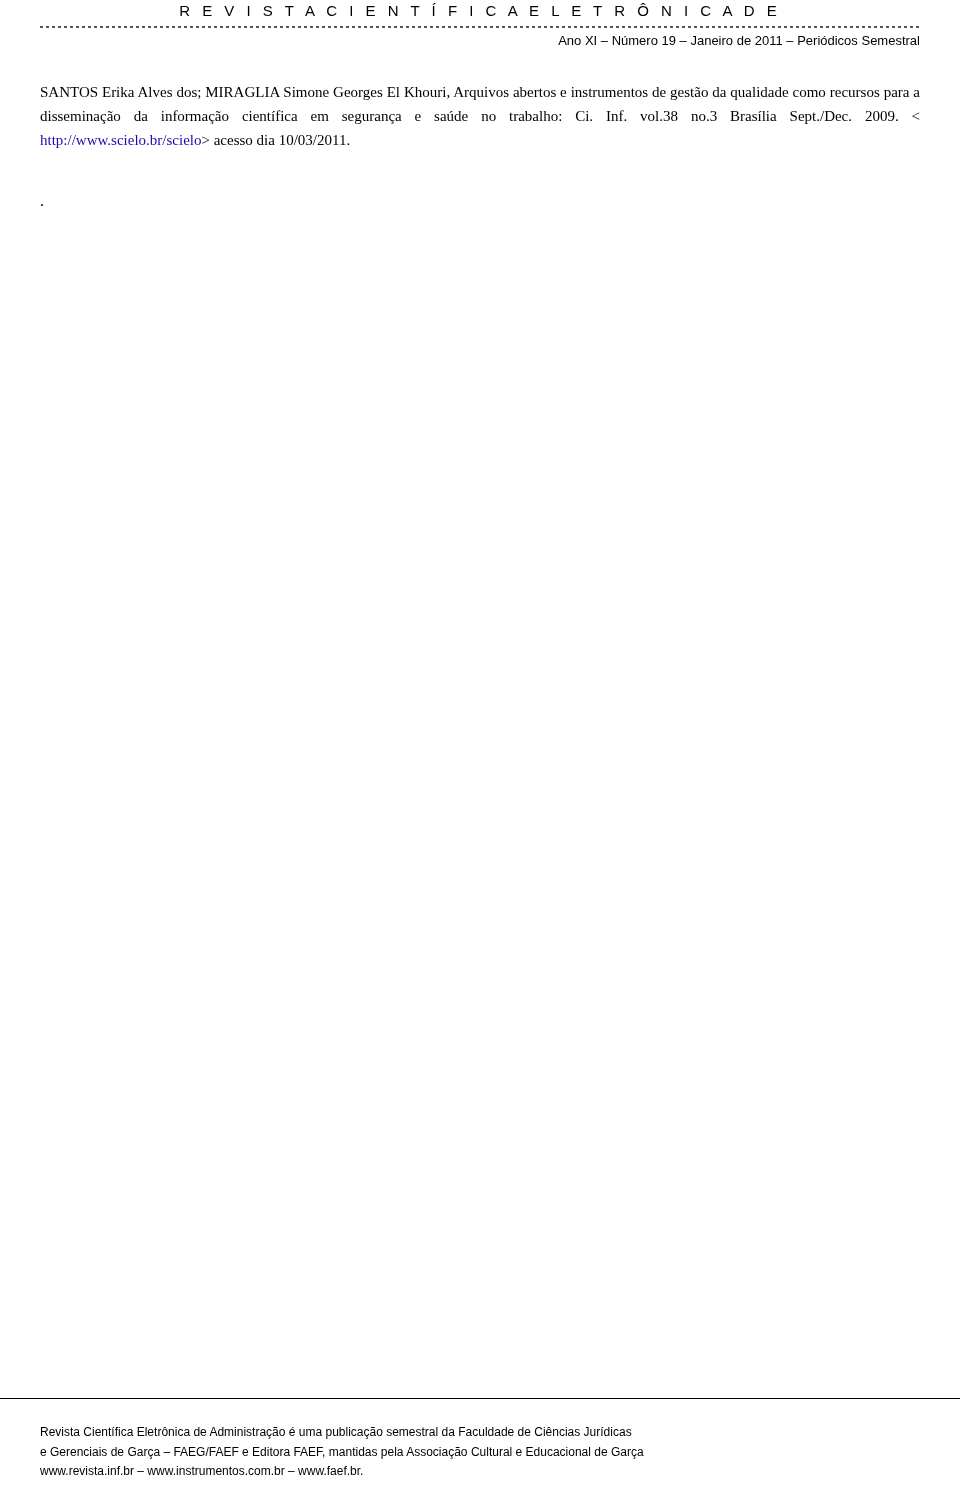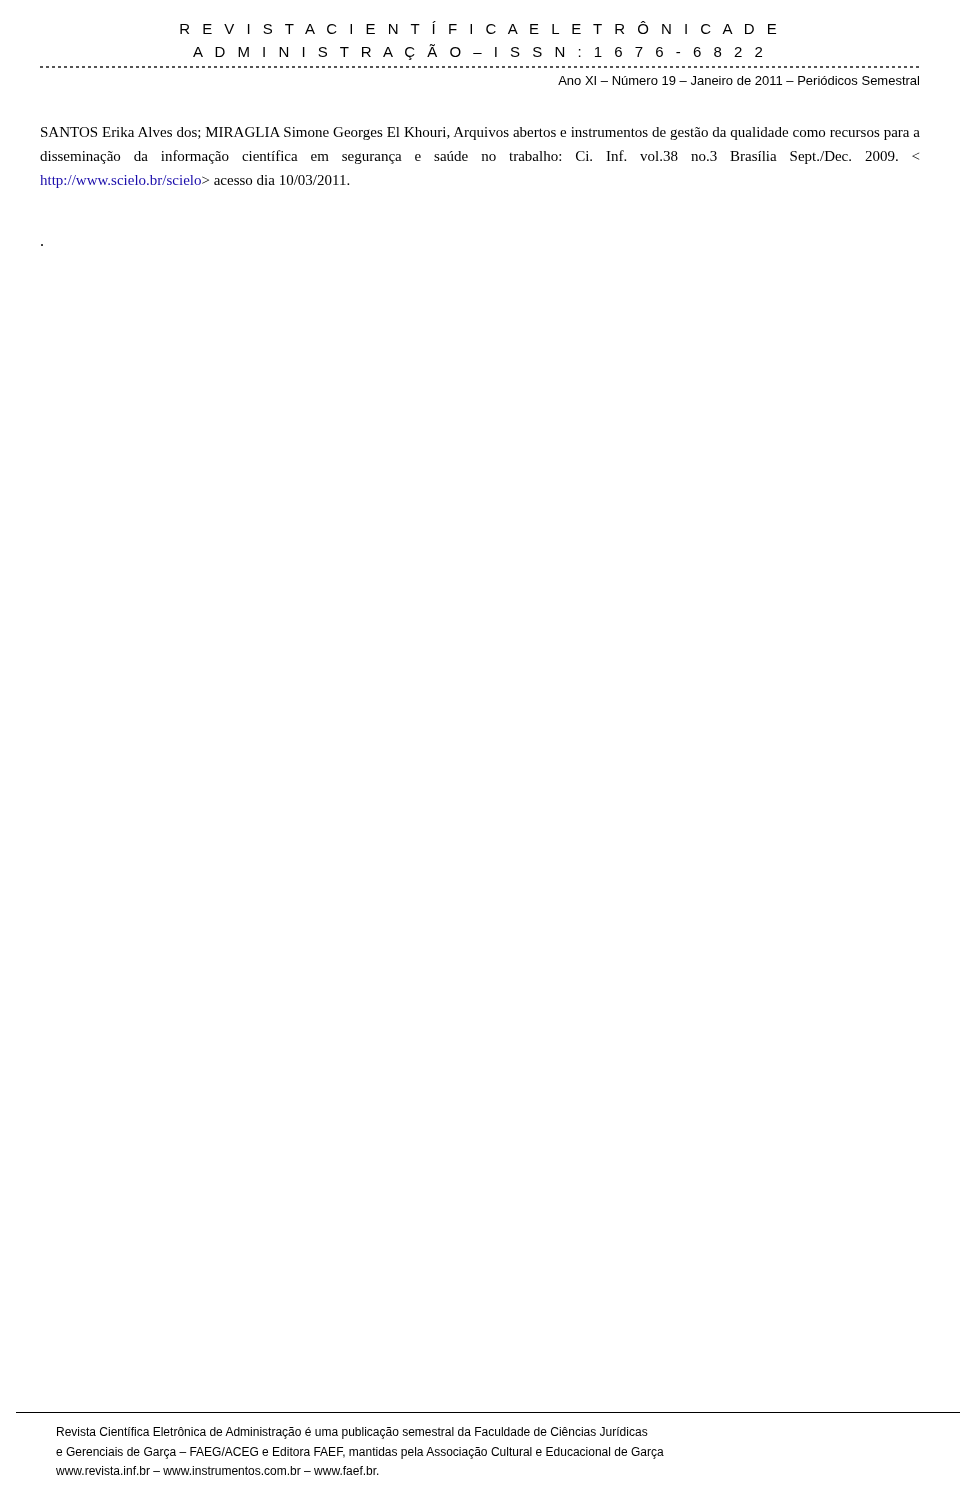--- a/index.html
+++ b/index.html
@@ -18,21 +18,20 @@
     .page {
       width: 960px;
       min-height: 1495px;
       padding: 0 40px;
       position: relative;
       display: flex;
       flex-direction: column;
     }
     .header {
       text-align: center;
-      padding-top: 18px;
       padding-bottom: 4px;
     }
     .header-title {
       font-size: 15px;
       font-weight: normal;
       letter-spacing: 4px;
       line-height: 1.5;
       font-family: Arial, sans-serif;
     }
     .dashed-line {
@@ -62,53 +61,52 @@
       text-decoration: none;
     }
     .dot-line {
       margin-top: 40px;
       font-size: 16px;
       color: #000;
     }
     .footer {
       position: absolute;
       bottom: 0;
-      left: 16px;
+      left: 0;
       right: 0;
-      padding: 10px 40px 14px 40px;
+      padding: 24px 40px 14px 40px;
       border-top: 1px solid #000;
       font-size: 12px;
       line-height: 1.6;
       font-family: Arial, sans-serif;
       color: #000;
     }
     .footer-text {
       text-align: left;
     }
   </style>
 </head>
 <body>
 
 <div class="page">
 
   <div class="header">
     <div class="header-title">R E V I S T A   C I E N T Í F I C A   E L E T R Ô N I C A   D E</div>
-    <div class="header-title">A D M I N I S T R A Ç Ã O   –   I S S N :   1 6 7 6 - 6 8 2 2</div>
     <div class="dashed-line"></div>
     <div class="subtitle">Ano XI – Número 19 – Janeiro de 2011 – Periódicos Semestral</div>
   </div>
 
   <div class="main-content">
     <div class="reference-block">
       <span>SANTOS Erika Alves dos; MIRAGLIA Simone Georges El Khouri, Arquivos abertos e instrumentos de gestão da qualidade como recursos para a disseminação da informação científica em segurança e saúde no trabalho: Ci. Inf. vol.38 no.3 Brasília Sept./Dec. 2009.</span>
       <span> &lt; </span><a class="link-text" href="#">http://www.scielo.br/scielo</a><span>&gt; acesso dia 10/03/2011.</span>
     </div>
 
     <div class="dot-line">.</div>
   </div>
 
   <div class="footer">
     <div class="footer-text">Revista Científica Eletrônica de Administração é uma publicação semestral da Faculdade de Ciências Jurídicas</div>
-    <div class="footer-text">e Gerenciais de Garça – FAEG/ACEG e Editora FAEF, mantidas pela Associação Cultural e Educacional de Garça</div>
+    <div class="footer-text">e Gerenciais de Garça – FAEG/FAEF e Editora FAEF, mantidas pela Associação Cultural e Educacional de Garça</div>
     <div class="footer-text">www.revista.inf.br – www.instrumentos.com.br – www.faef.br.</div>
   </div>
 
 </div>
 
 </body></html>

